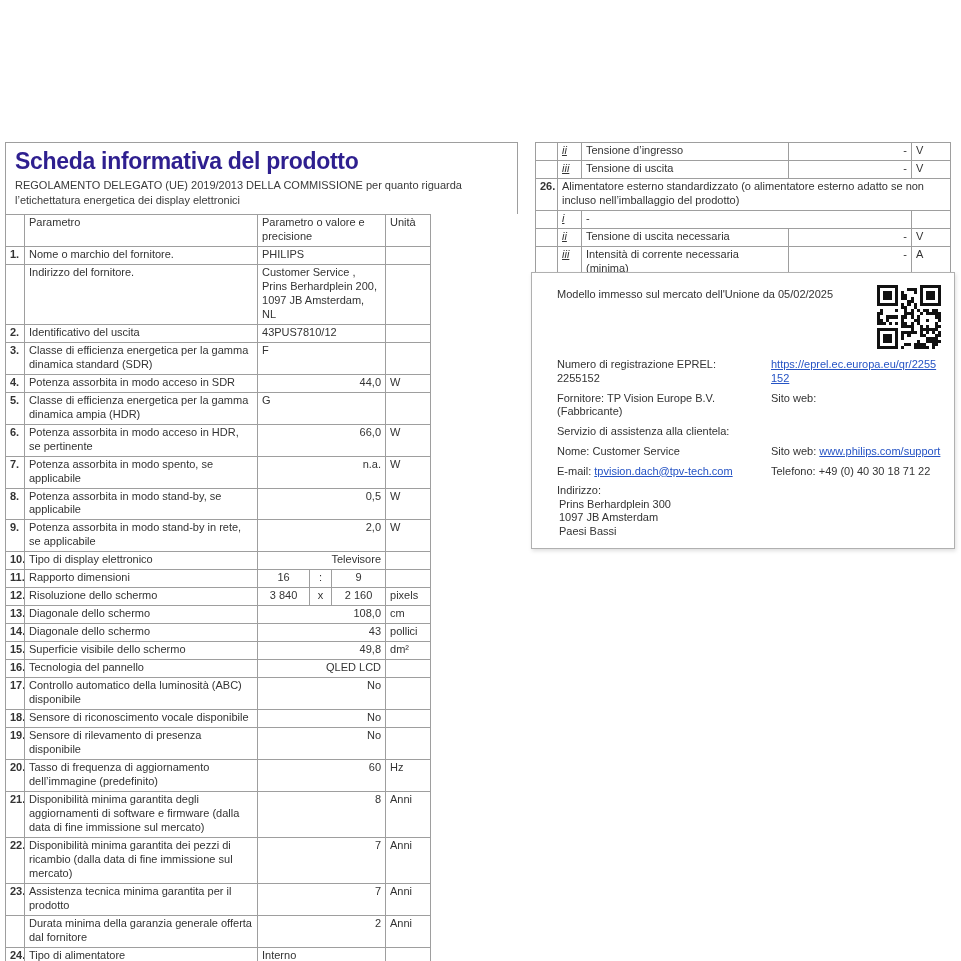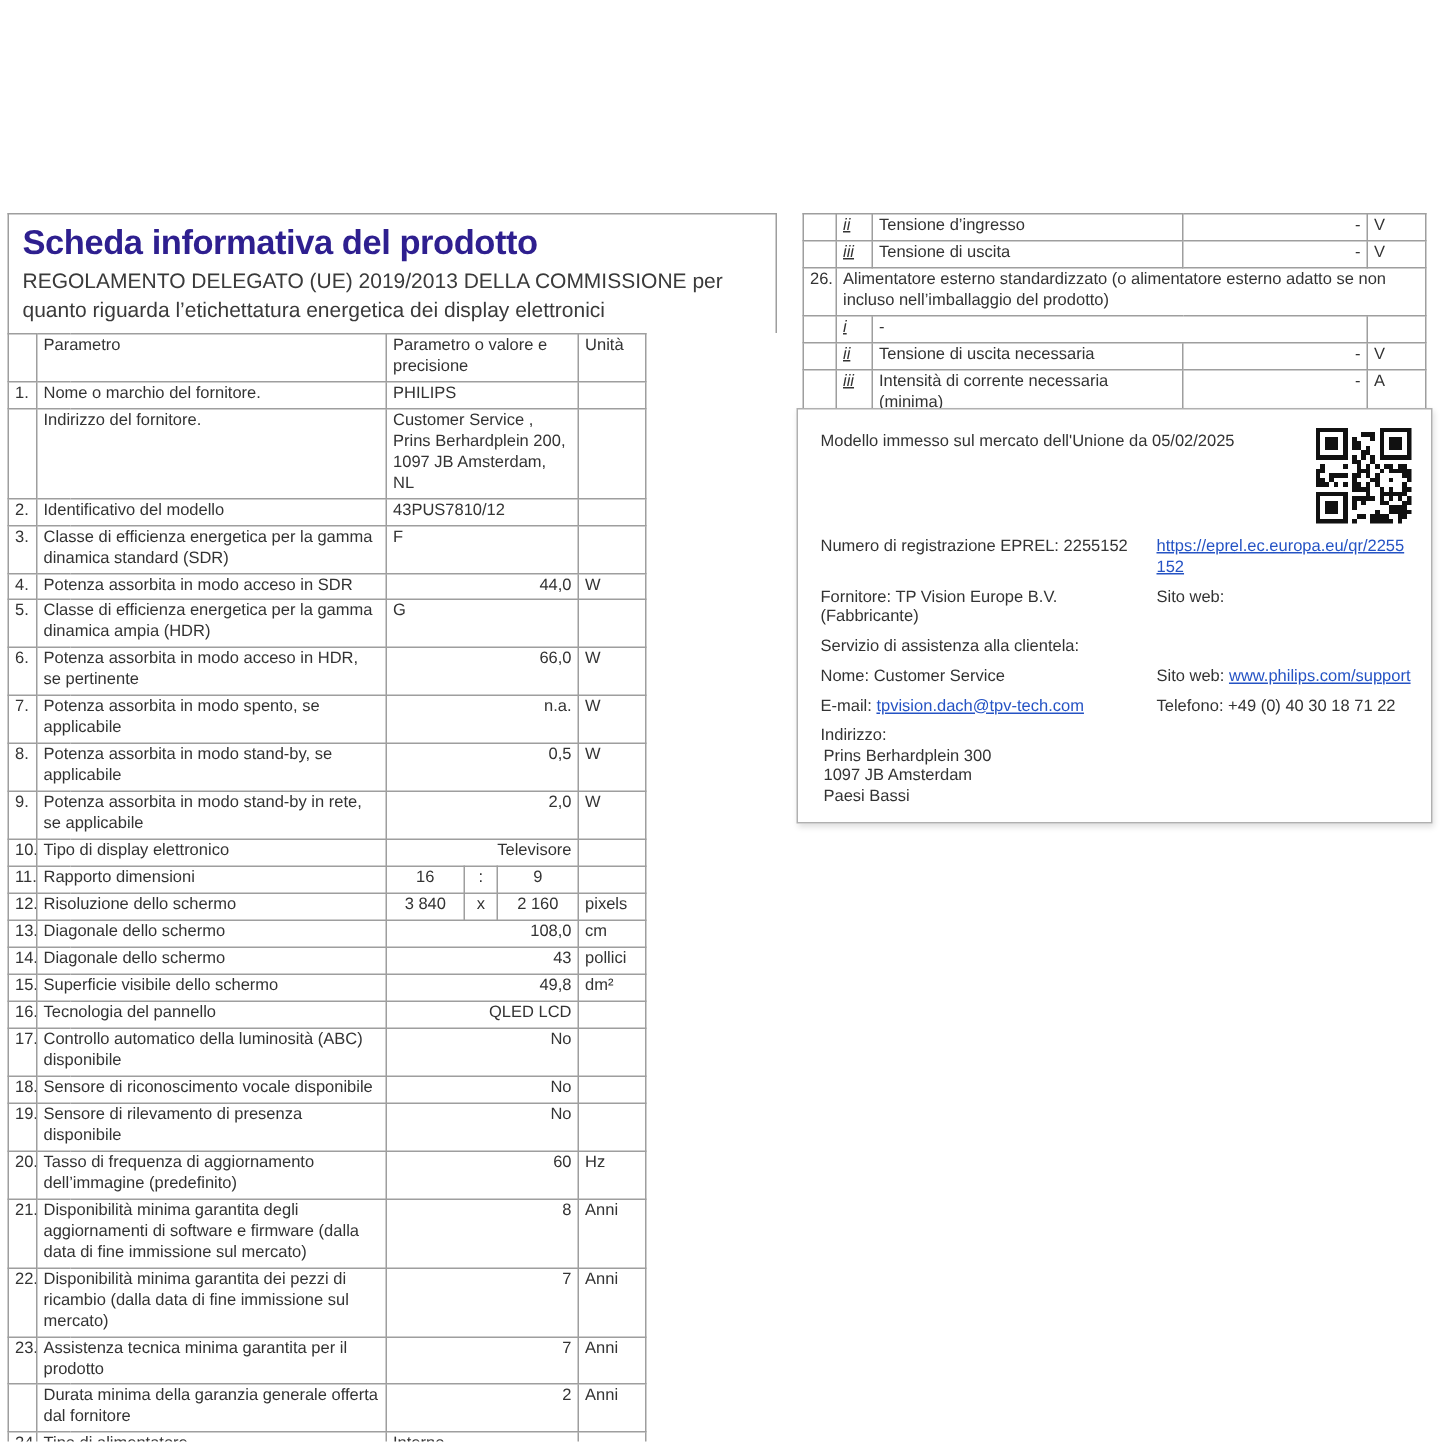--- a/index.html
+++ b/index.html
@@ -13,47 +13,47 @@
   .left-block { position:absolute; left:5px; top:142px; width:425px; }
   .title-area {
     box-sizing:border-box; width:513px;
     border:1px solid #9e9e9e; border-bottom:none;
     padding:5px 9px 7px 9px;
   }
   .doc-title {
     margin:0; font-size:23px; font-weight:bold; color:#2e1f8f;
     letter-spacing:-0.3px; line-height:1.15;
   }
-  .doc-subtitle { margin-top:4px; font-size:14px; line-height:1.3; color:#3a3a3a; }
+  .doc-subtitle { margin-top:4px; font-size:11px; line-height:1.3; color:#3a3a3a; }
 
   table.fiche {
     border-collapse:collapse; table-layout:fixed; font-size:11px; color:#333;
   }
   table.fiche.left-t { width:425px; }
   table.fiche.right-t { width:415px; }
   table.fiche td {
     border:1px solid #9e9e9e; padding:1px 4px 2px 4px;
     vertical-align:top; line-height:1.27; overflow:hidden;
   }
   table.fiche td.bold { font-weight:normal; }
-  td.num { padding-left:3px; padding-right:2px; }
+  td.num { padding-left:3px; padding-right:2px;font-weight:bold; }
   td.sub { font-style:italic;text-decoration:underline; }
   td.ar { text-align:right; }
   td.al { text-align:left; }
   td.cc { text-align:center; }
 
   
   .right-table-wrap { position:absolute; left:535px; top:142px; }
 
   
   .info-box {
     position:absolute; left:531px; top:272px; width:424px; min-height:238px;
     box-sizing:border-box; border:1px solid #b0b0b0;
     box-shadow:1px 2px 4px rgba(0,0,0,0.13);
-    padding:12px 13px 10px 15px; font-size:11px; line-height:1.25; color:#333;
+    padding:12px 13px 10px 25px; font-size:11px; line-height:1.25; color:#333;
     background:#fff;
   }
   .ib-top { display:flex; justify-content:space-between; align-items:flex-start; margin-bottom:9px; }
   .ib-market { max-width:320px; padding-top:3px; }
   .qr { width:64px; height:64px; display:block; }
   .ib-row { display:flex; margin-bottom:6px; }
   .ib-left { flex:1; padding-right:10px; }
   .ib-right { width:170px; word-break:break-all; }
   .b { font-weight:normal; }
   .lnk { color:#2553c4; text-decoration:underline; cursor:pointer; word-break:break-all; }
@@ -96,21 +96,21 @@
             <td class="unit"></td>
           </tr>
           <tr>
             <td class="num"></td>
             <td class="label" colspan="2">Indirizzo del fornitore.</td>
             <td class="al" colspan="3">Customer Service , Prins Berhardplein 200, 1097 JB Amsterdam, NL</td>
             <td class="unit"></td>
           </tr>
           <tr>
             <td class="num">2.</td>
-            <td class="label" colspan="2">Identificativo del modello</td>
+            <td class="label" colspan="2">Identificativo del uscita</td>
             <td class="al" colspan="3">43PUS7810/12</td>
             <td class="unit"></td>
           </tr>
           <tr>
             <td class="num">3.</td>
             <td class="label" colspan="2">Classe di efficienza energetica per la gamma dinamica standard (SDR)</td>
             <td class="al" colspan="3">F</td>
             <td class="unit"></td>
           </tr>
           <tr>

